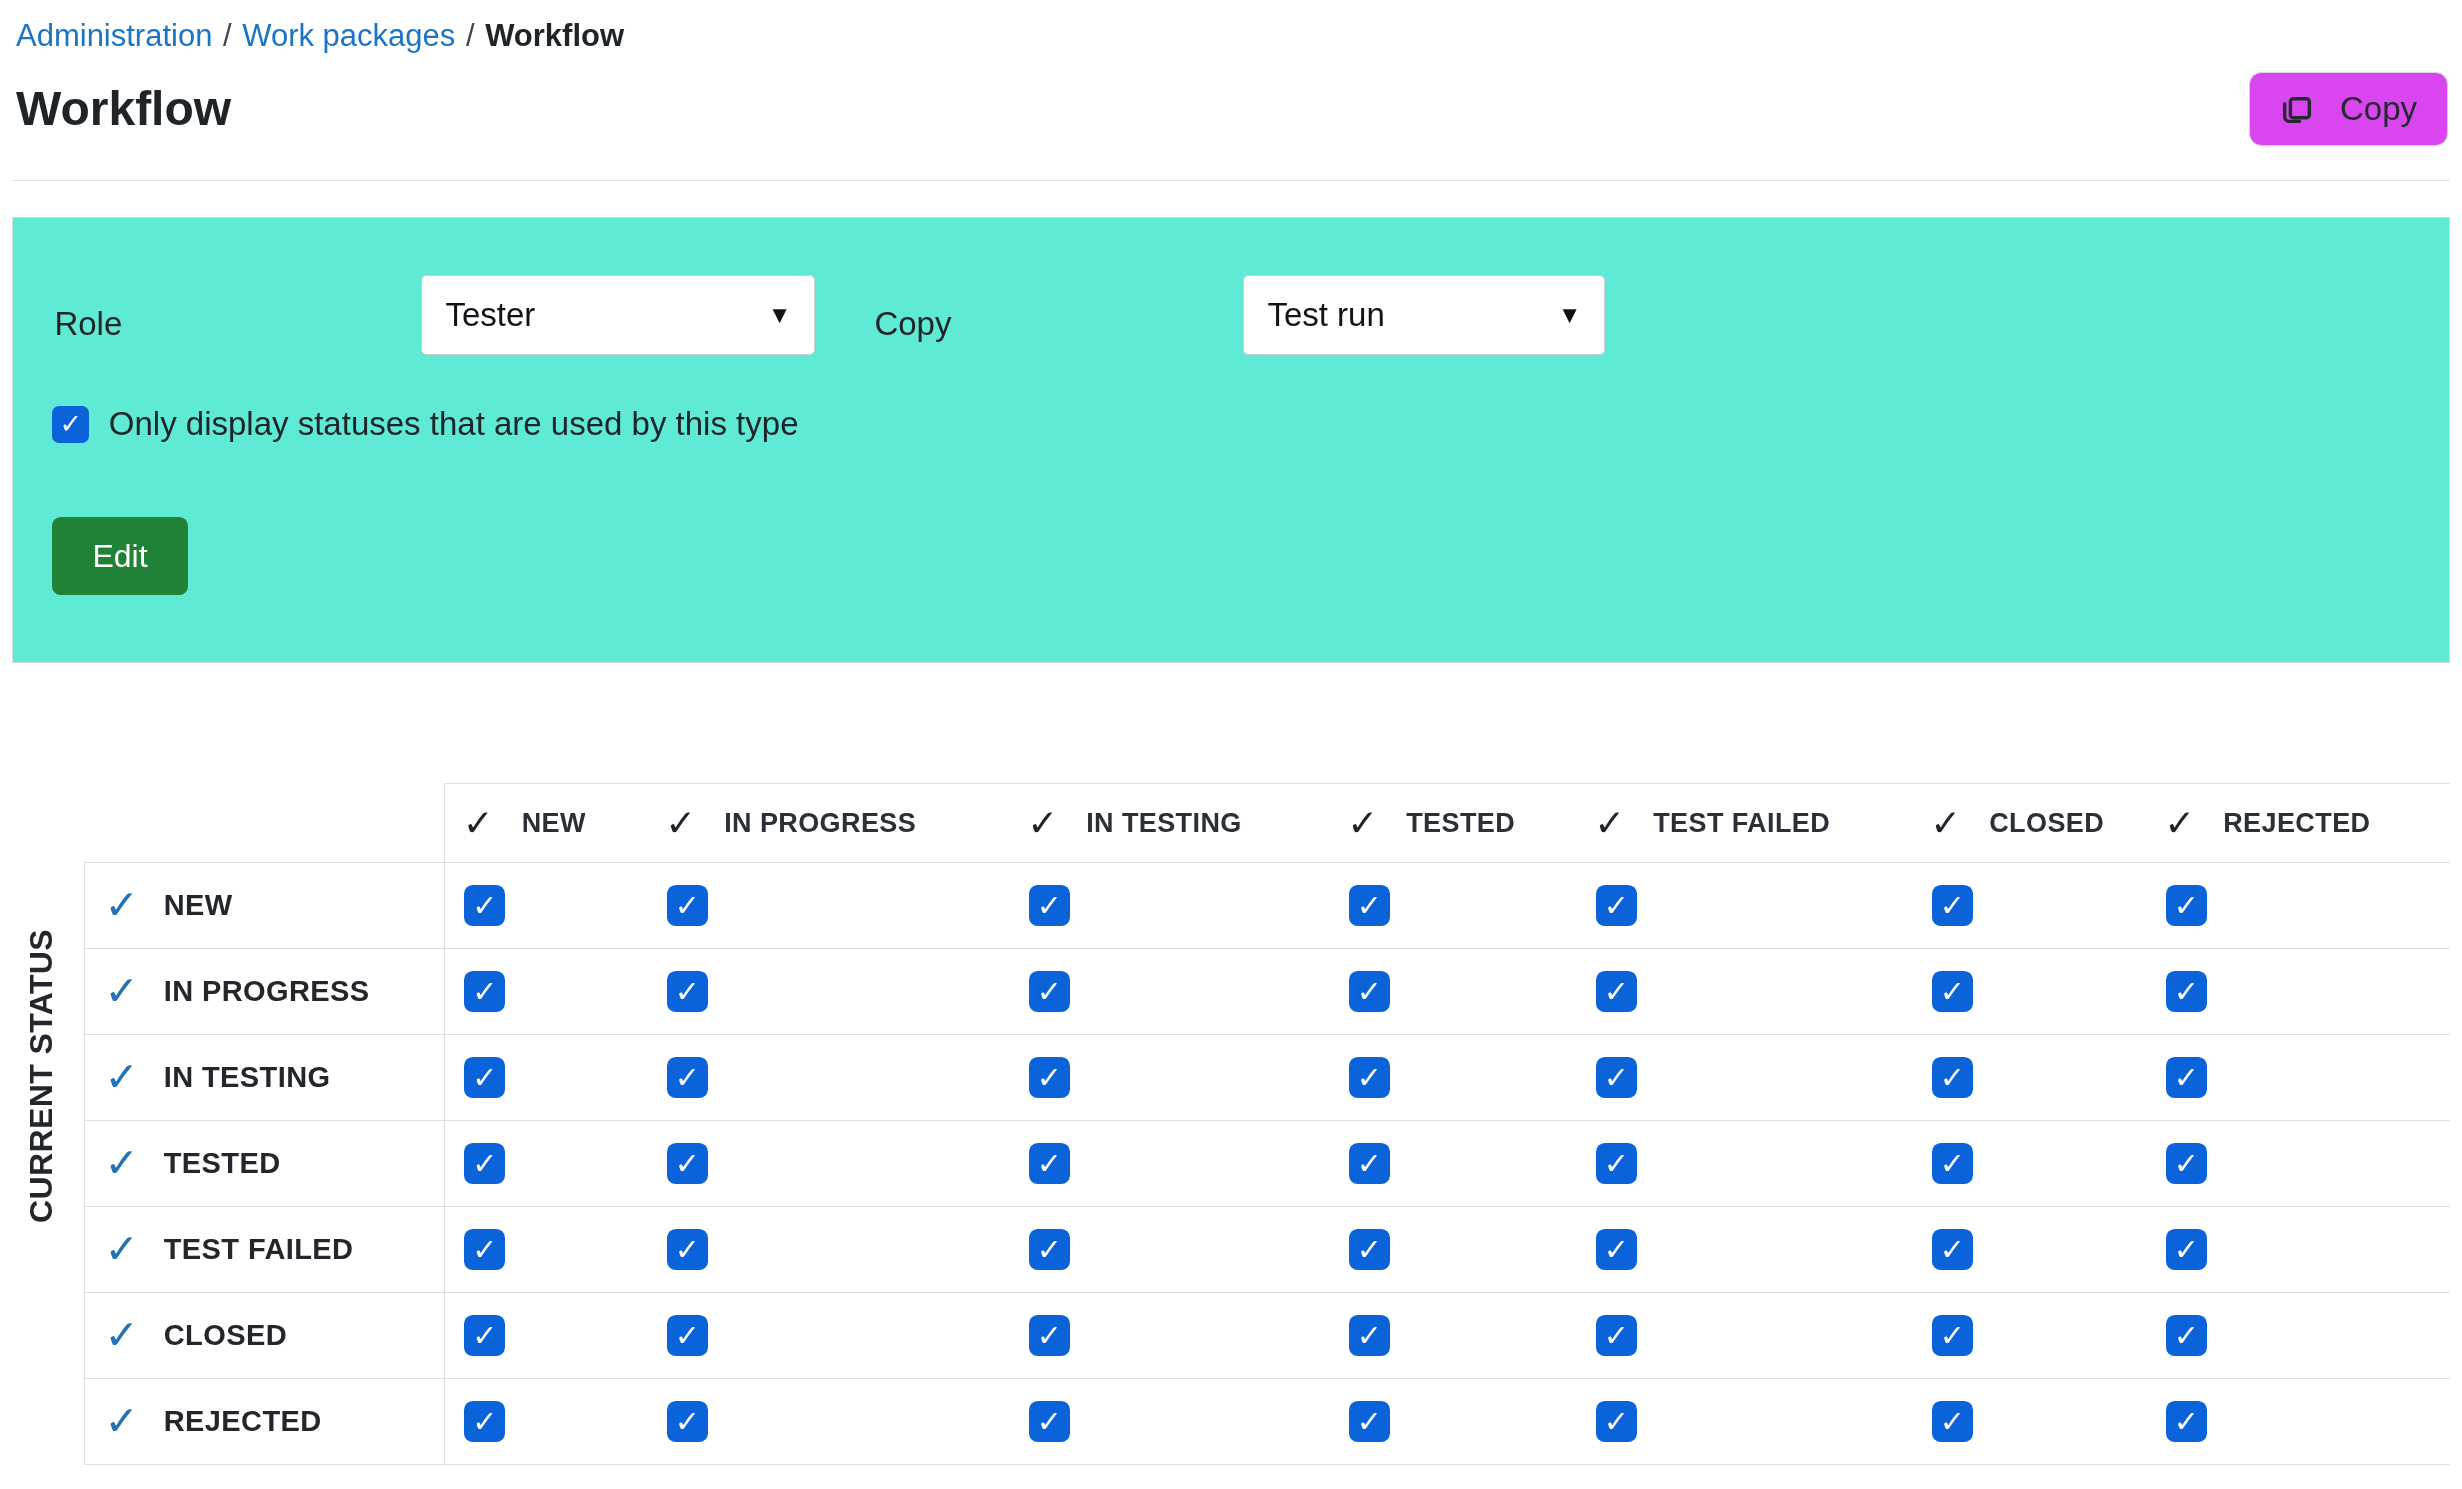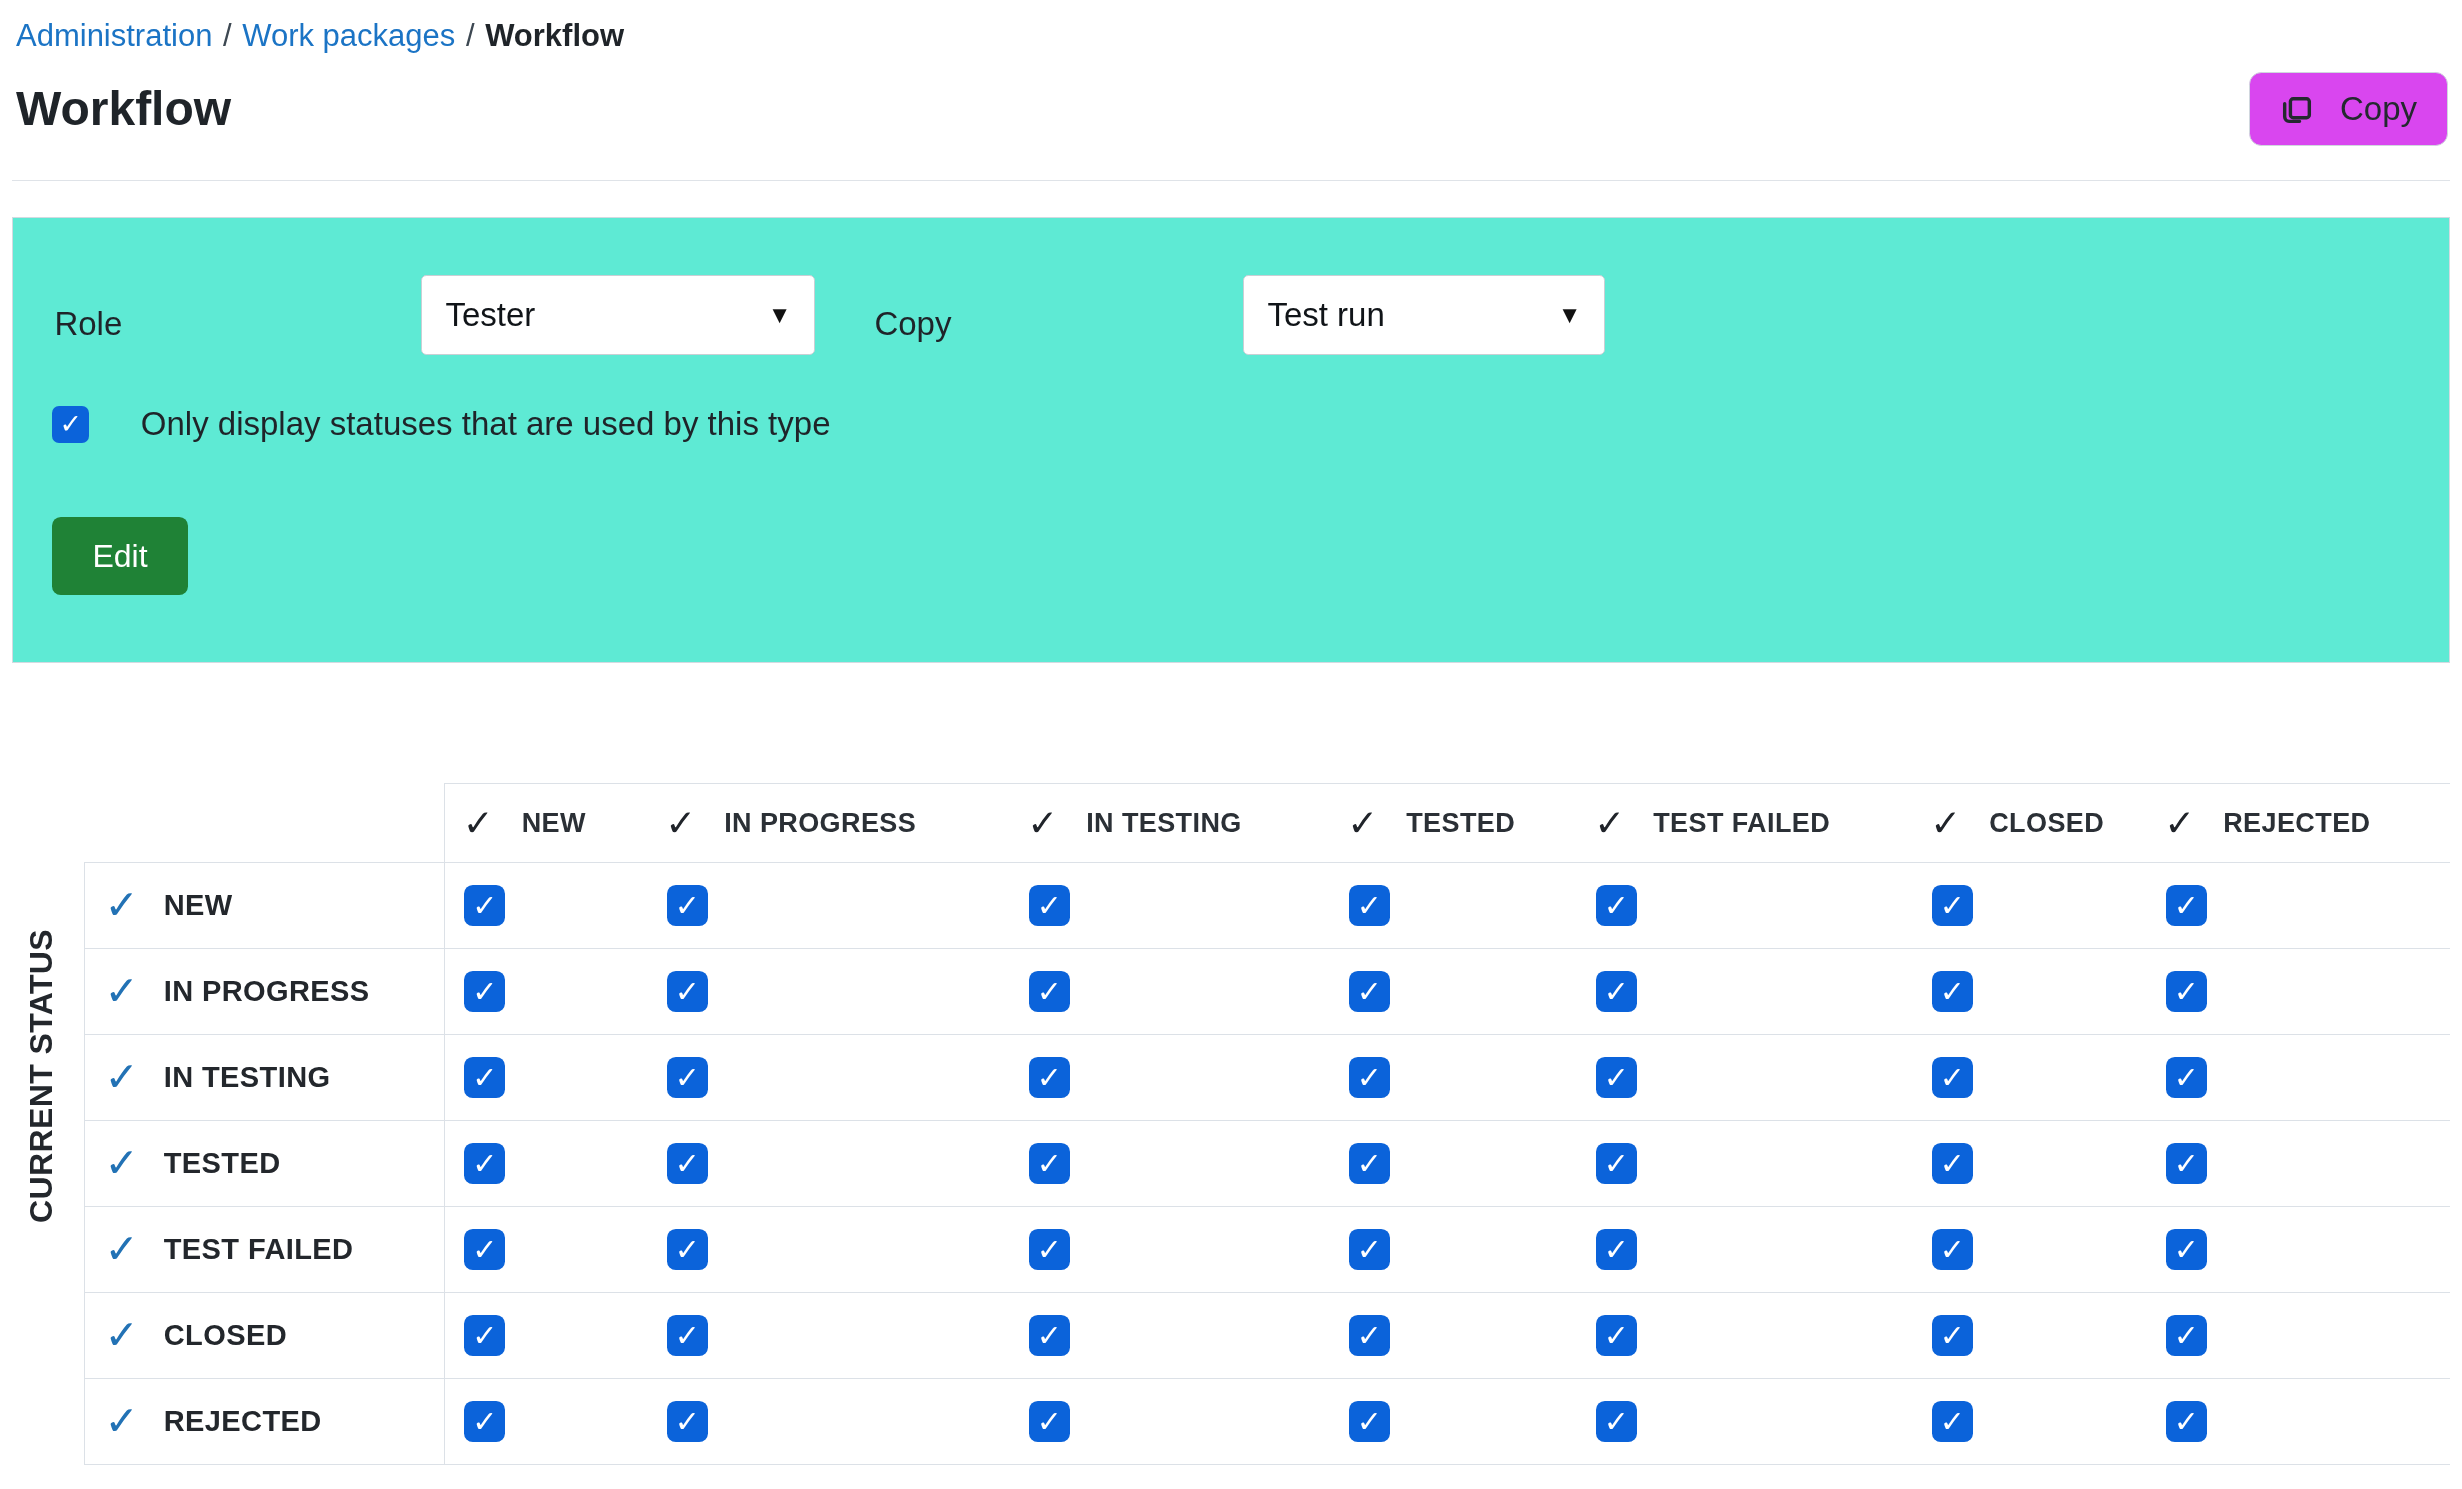--- a/index.html
+++ b/index.html
@@ -40,21 +40,21 @@
   .role-select { left:408px; top:57px; width:394px; }
   .type-select { left:1230px; top:57px; width:362px; }
   .select .caret { font-size:24px; color:#111; margin-left:17.7px; }
 
   .checkbox-row { position:absolute; left:39px; top:187px; display:flex; align-items:center; gap:19.4px; }
   .checkbox {
     width:37px; height:37px; border-radius:7px; background:var(--checkbox-blue);
     color:#fff; font-size:27px; font-weight:700; display:flex; align-items:center; justify-content:center;
     cursor:pointer; flex:0 0 auto;
   }
-  .checkbox-row .cb-label { font-size:33px; color:#1f2429; cursor:pointer;margin-left:32px; }
+  .checkbox-row .cb-label { font-size:33px; color:#1f2429; cursor:pointer; }
 
   .edit-btn {
     position:absolute; left:39px; top:299px; height:78px; padding:0 40px;
     background:var(--edit-green); color:#fff; border:none; border-radius:8.8px;
     font-size:32px; font-family:inherit; cursor:pointer;
   }
 
   
   .matrix-title { position:absolute; left:476px; top:716px; font-size:31px; color:#1f2429; }
   .matrix-title .mt-main { font-weight:700; letter-spacing:0.4px; }

